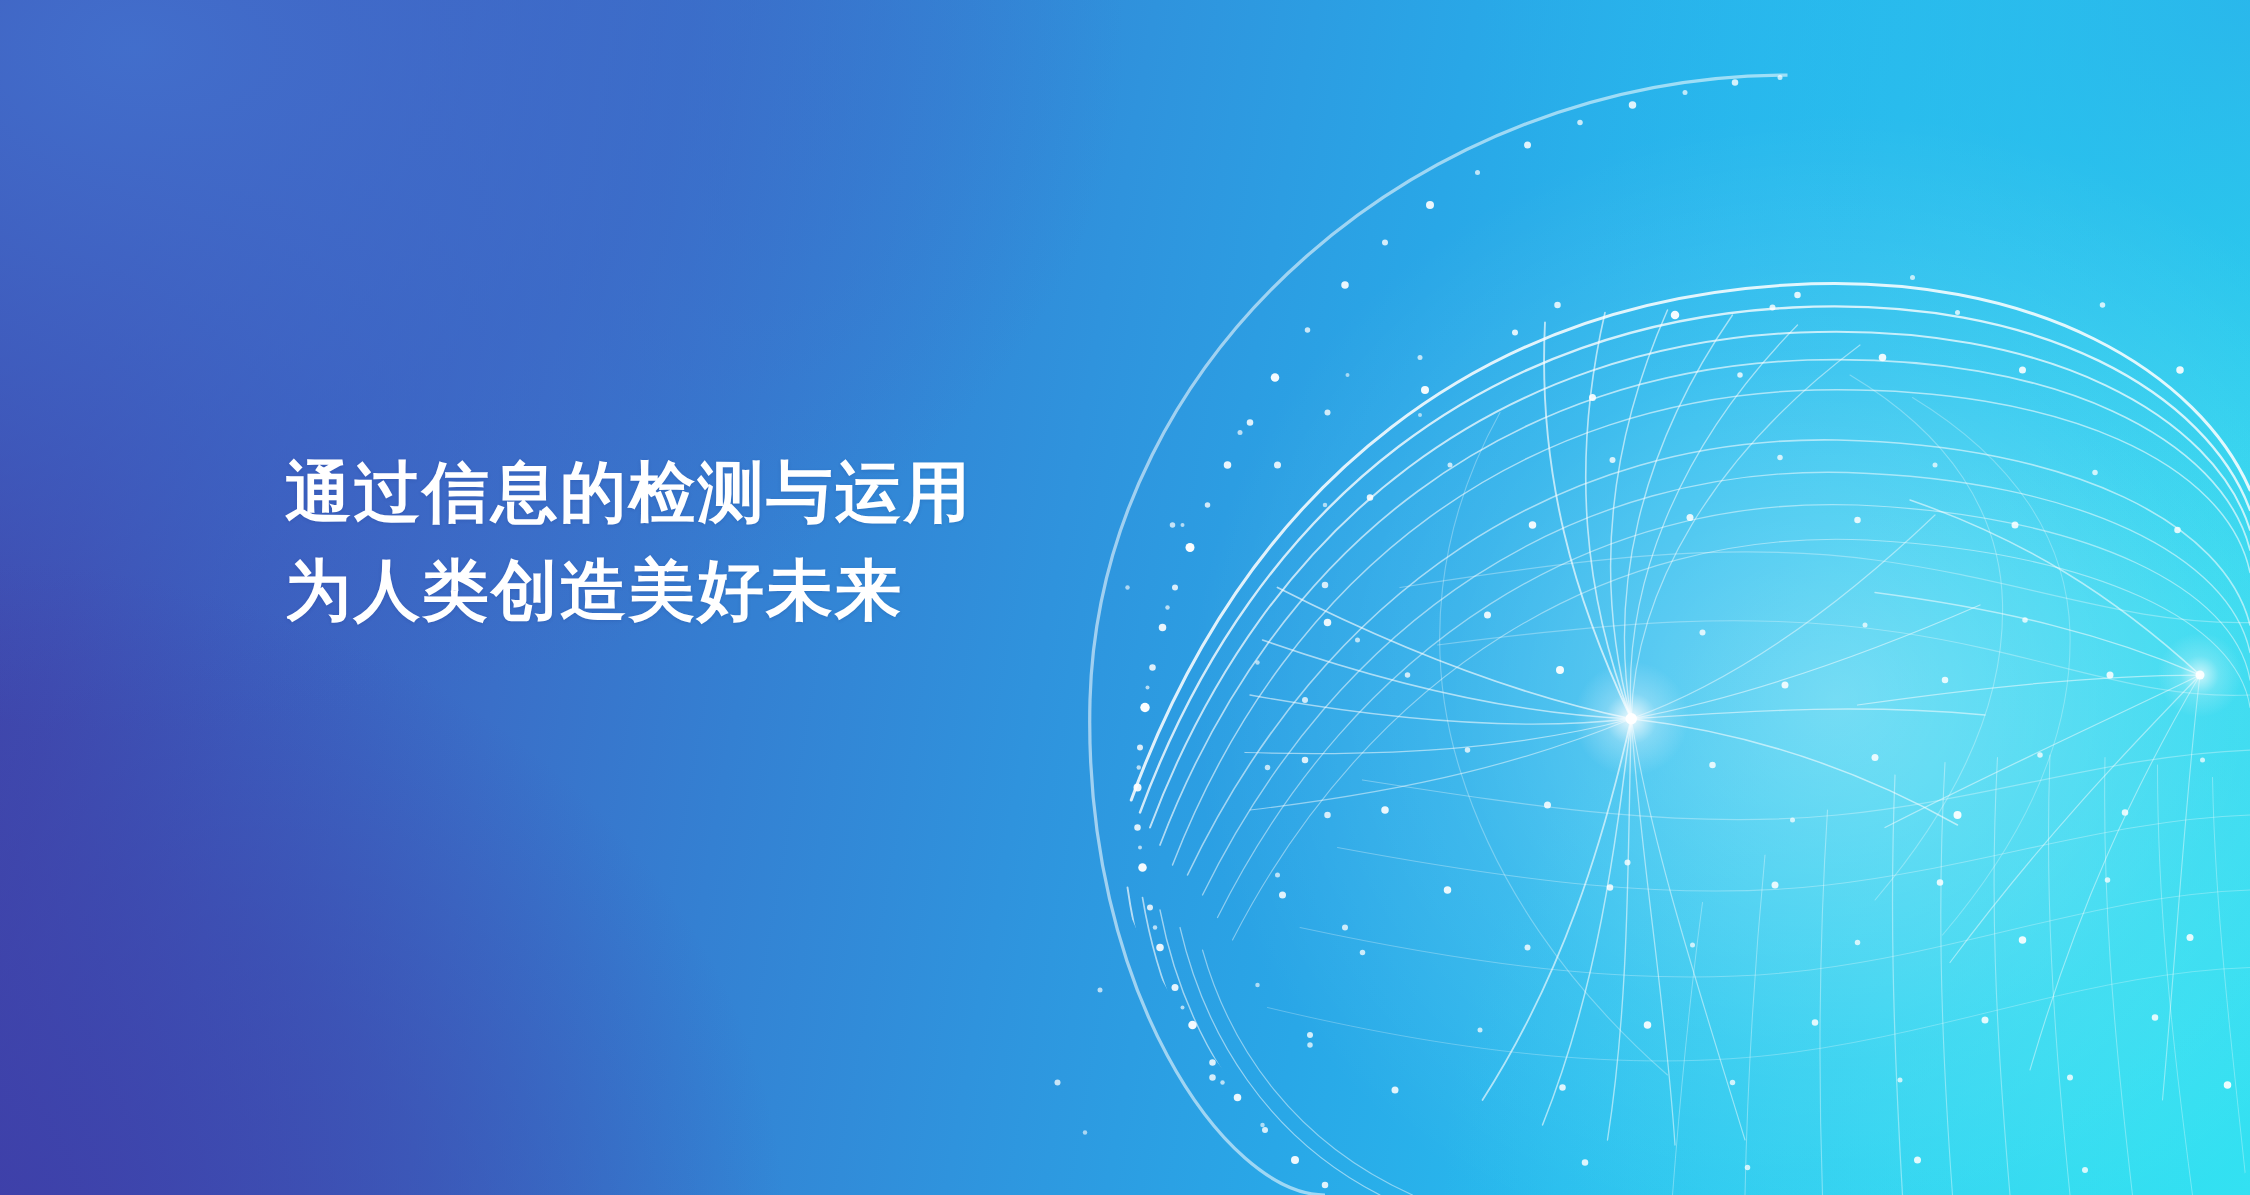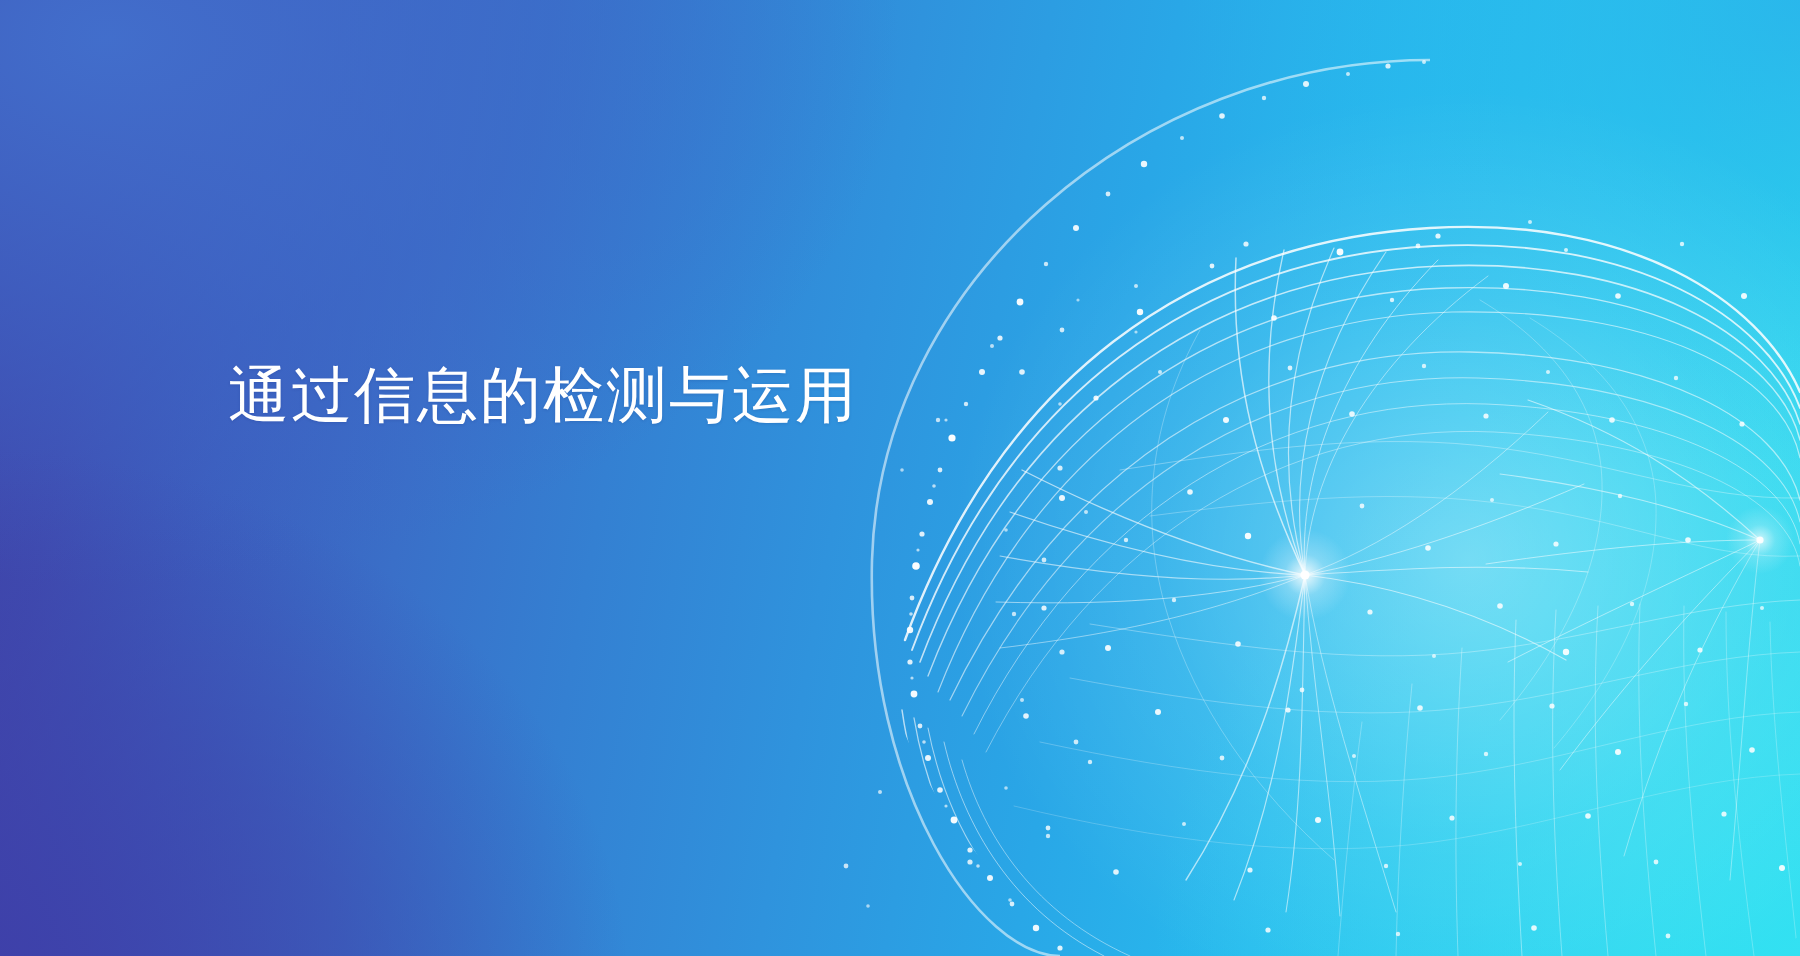--- a/index.html
+++ b/index.html
@@ -69,23 +69,23 @@
 
   
   #headline {
     position: absolute;
     left: 228px;
     top: 356px;
     z-index: 20;
     color: #ffffff;
   }
   .hl-line {
-    font-size: 61px;
+    font-size: 53px;
     line-height: 78px;
-    font-weight: 400;
+    font-weight: 700;
     letter-spacing: 2px;
     white-space: nowrap;
     text-shadow: 0 1px 3px rgba(20,40,110,0.16);
   }
 </style>
 </head>
 <body>
 
 <div id="stage">
 
@@ -364,15 +364,16 @@
         <circle cx="1010" cy="900" r="1.8" opacity="0.62"></circle>
         <circle cx="880" cy="792" r="2.0" opacity="0.68"></circle>
         <circle cx="846" cy="866" r="2.4" opacity="0.74"></circle>
         <circle cx="868" cy="906" r="1.8" opacity="0.6"></circle>
       </g>
     </svg>
   </div>
 
   <div id="headline">
     <div class="hl-line">通过信息的检测与运用</div>
+    <div class="hl-line">为人类创造美好未来</div>
   </div>
 
 </div>
 
 </body></html>

